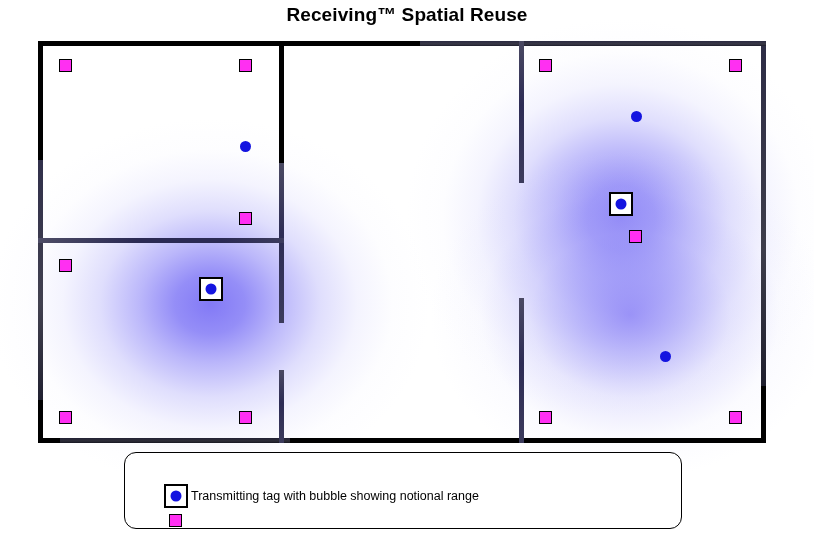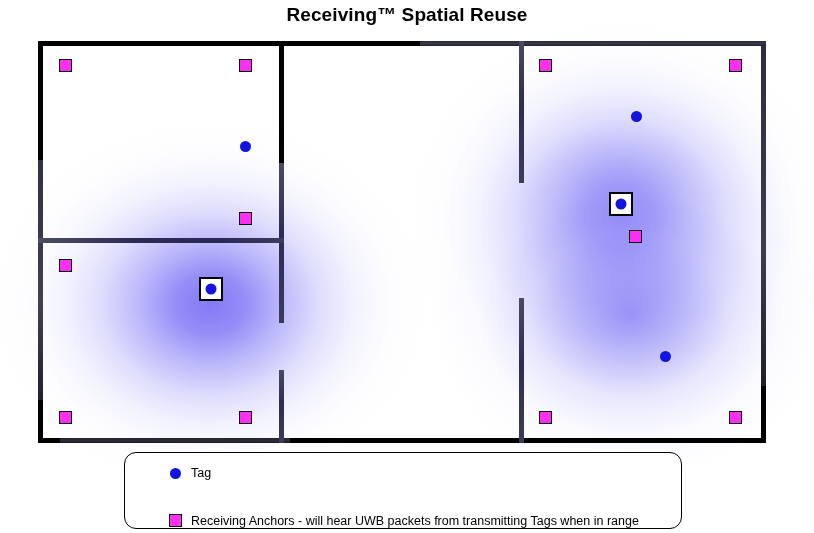--- a/index.html
+++ b/index.html
@@ -268,28 +268,29 @@
     <i></i>
   </div>
   <div class="tx-tag" style="left:609px; top:192px;">
     <i></i>
   </div>
 
 </div>
 
 <div id="legend">
 
-  <div class="legend-row" id="legend-row-0">
+
+  <div class="legend-row" id="legend-row-1">
     <div class="legend-marker">
-      <span class="lm-dot"></span>
+      <span class="lm-box">
+          <i></i>
+        </span>
     </div>
-    <div class="legend-label">Tag</div>
-  </div>
-
+    <div class="legend-label">Transmitting tag with bubble showing notional range</div>
+  </div>
 
   <div class="legend-row" id="legend-row-2">
     <div class="legend-marker">
       <span class="lm-sq"></span>
     </div>
-    <div class="legend-label">Receiving Anchors - will hear UWB packets from transmitting Tags when in range</div>
   </div>
 
 </div>
 
 </body></html>

